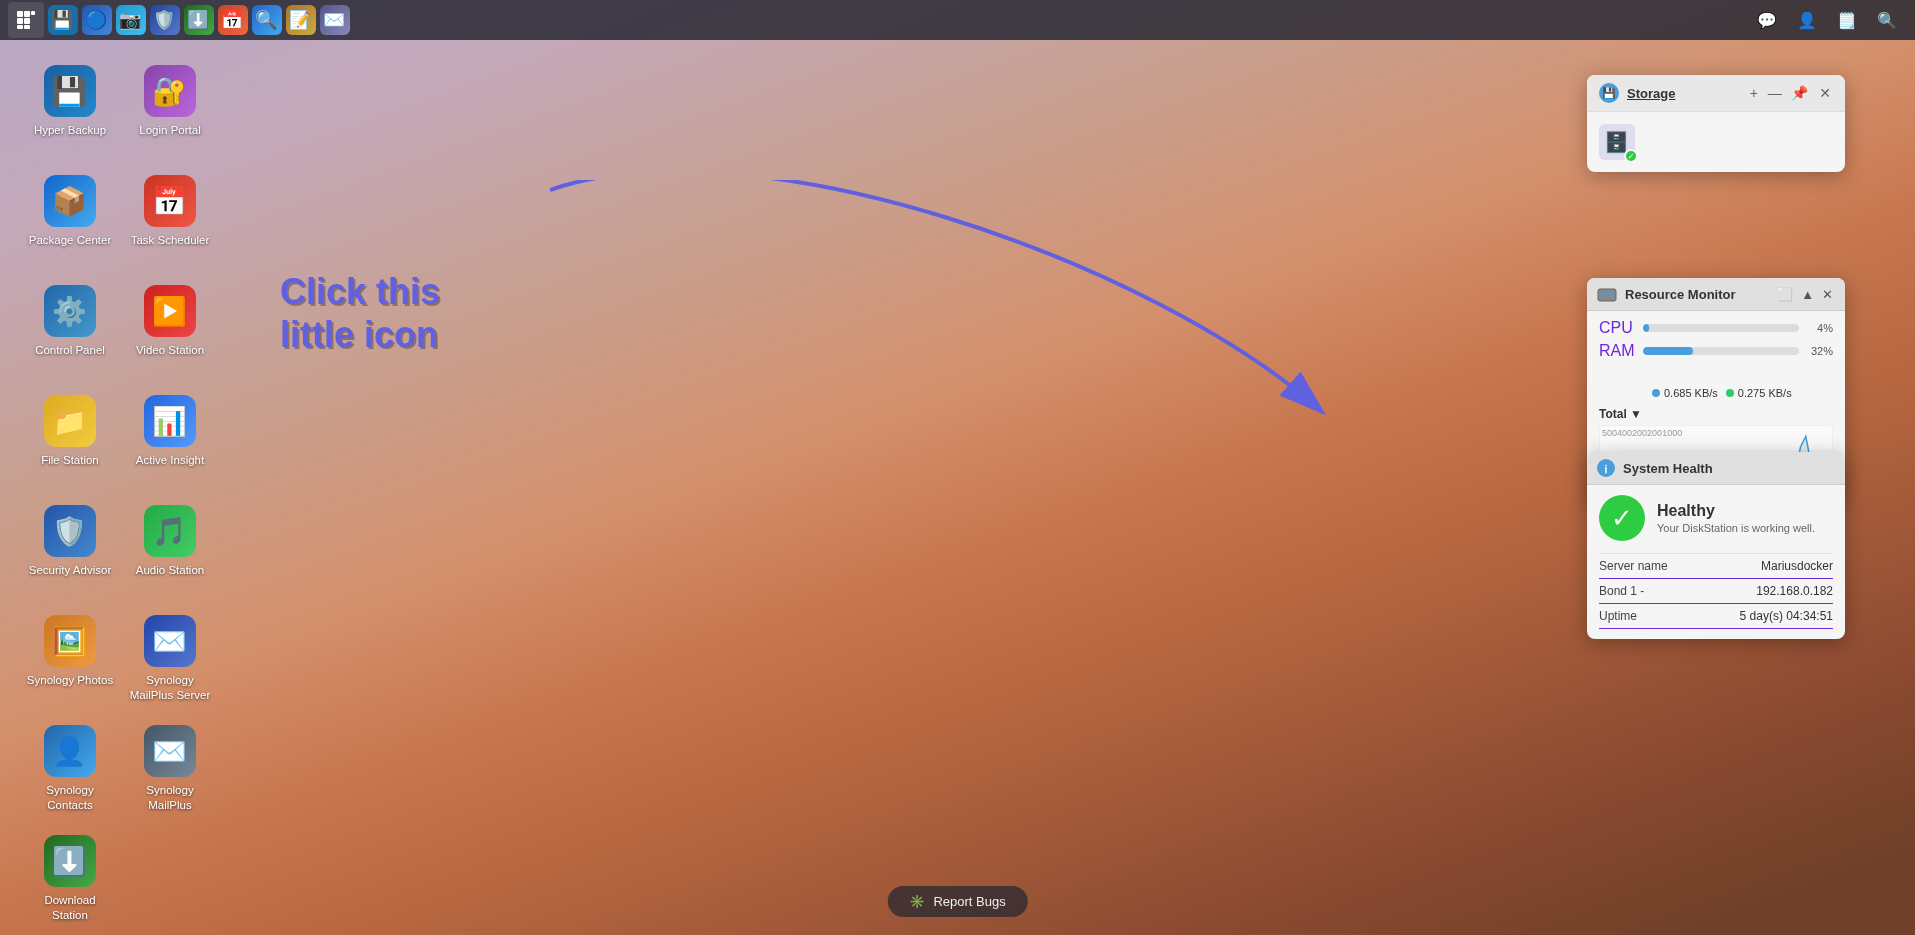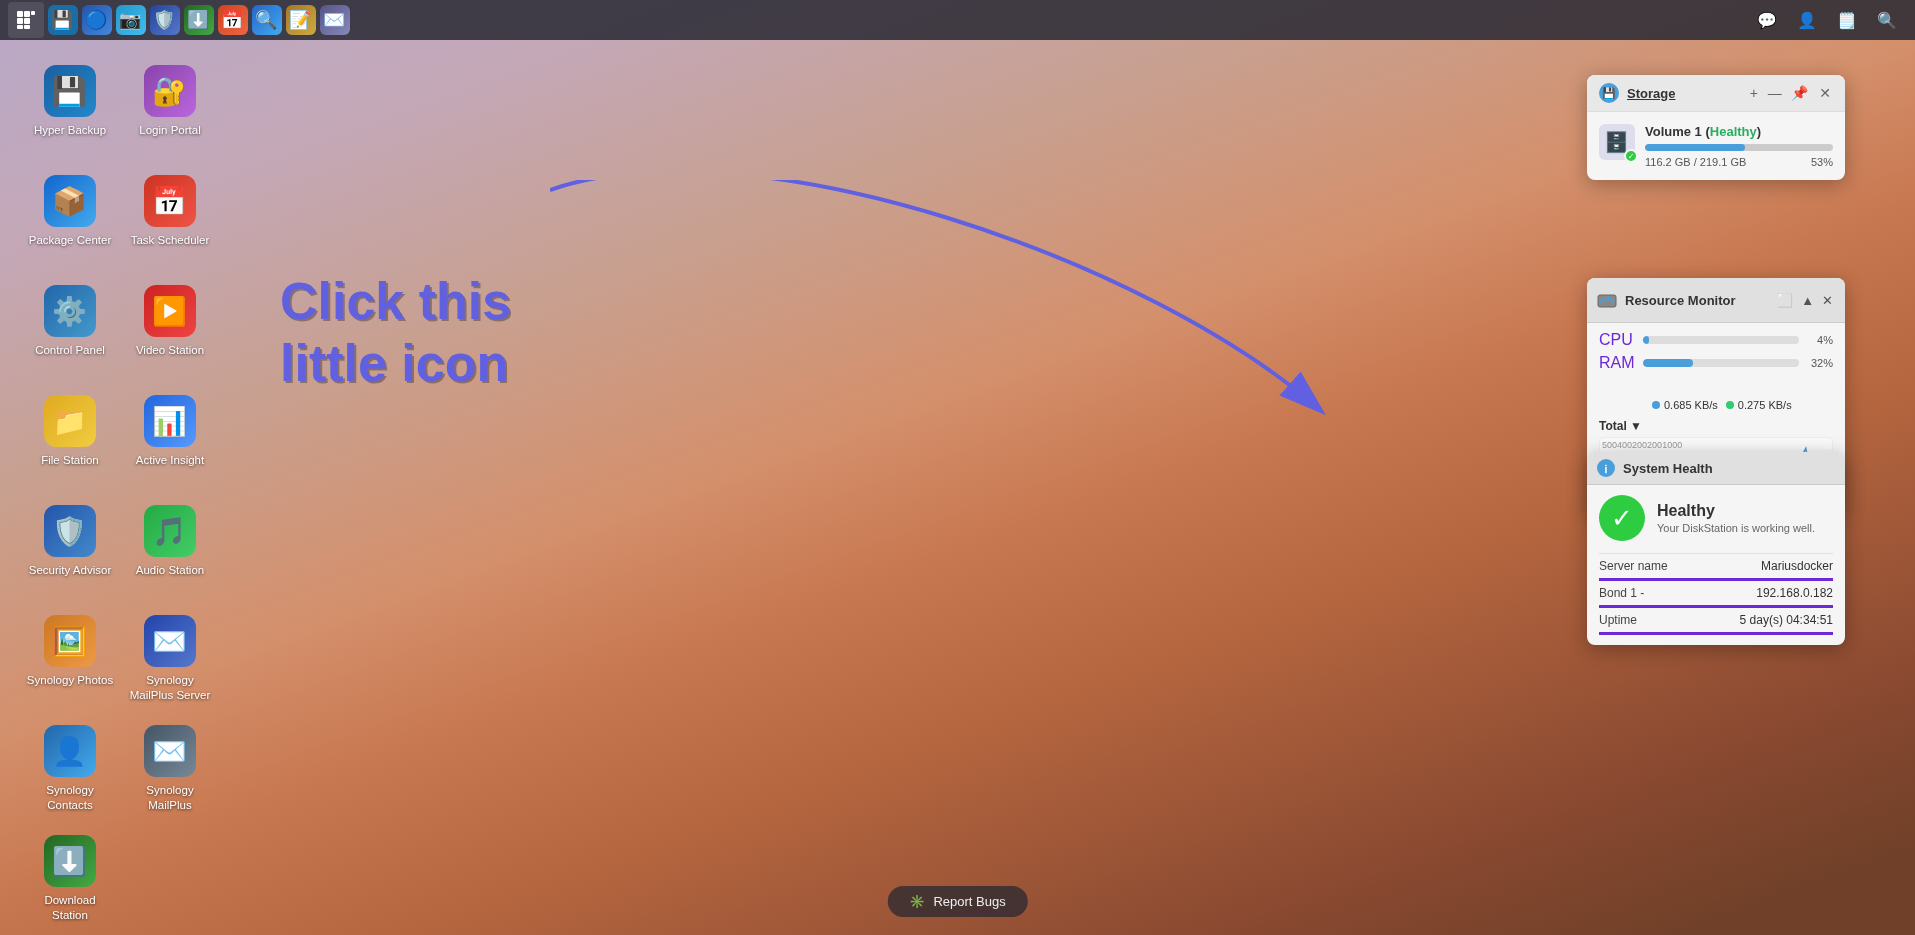--- a/index.html
+++ b/index.html
@@ -127,21 +127,21 @@
       line-height: 1.3;
       max-width: 90px;
       word-break: break-word;
     }
 
     
     .click-annotation {
       position: absolute;
       top: 270px;
       left: 280px;
-      font-size: 52px;
+      font-size: 36px;
       font-weight: 900;
       color: #6060e0;
       text-shadow: 2px 2px 0 rgba(0,0,0,0.3);
       font-family: 'Arial Black', Arial, sans-serif;
       line-height: 1.2;
       pointer-events: none;
     }
 
     
     .arrow-svg {
@@ -272,21 +272,21 @@
       top: 278px;
       right: 70px;
       width: 258px;
       background: #f5f5f5;
       border-radius: 8px;
       box-shadow: 0 4px 20px rgba(0,0,0,0.3);
       overflow: hidden;
     }
     .resource-header {
       background: #e0e0e0;
-      padding: 12px 10px;
+      padding: 6px 10px;
       display: flex;
       align-items: center;
       gap: 8px;
       border-bottom: 1px solid #ccc;
     }
     .resource-header-icon {
       width: 20px; height: 20px;
     }
     .resource-title {
       font-size: 13px;
@@ -456,21 +456,21 @@
       margin-top: 2px;
     }
     .health-info-table {
       width: 100%;
       border-top: 1px solid #e0e0e0;
     }
     .health-info-row {
       display: flex;
       justify-content: space-between;
       padding: 5px 0;
-      border-bottom: 3px solid #6d28d9;
+      border-bottom: 1px solid #6d28d9;
       font-size: 12px;
     }
     .health-info-key {
       color: #444;
     }
     .health-info-val {
       color: #333;
       font-weight: 500;
     }
 
@@ -636,32 +636,20 @@
       <button class="widget-ctrl-btn">—</button>
       <button class="widget-ctrl-btn">📌</button>
       <button class="widget-ctrl-btn">✕</button>
     </div>
   </div>
   <div class="storage-body">
     <div class="volume-icon">
       🗄️
       <div class="volume-check">✓</div>
     </div>
-    <div class="volume-info">
-      <div class="volume-name">
-        <span>Volume 1 (</span><span class="volume-healthy">Healthy</span><span>)</span>
-      </div>
-      <div class="volume-bar-bg">
-        <div class="volume-bar-fill" style="width: 53%"></div>
-      </div>
-      <div class="volume-stats">
-        <span>116.2 GB / 219.1 GB</span>
-        <span>53%</span>
-      </div>
-    </div>
   </div>
 </div>
 
 <div class="resource-widget">
   <div class="resource-header">
     <div class="resource-header-icon">
       <svg width="20" height="20" viewBox="0 0 20 20">
         <rect x="1" y="5" width="18" height="12" rx="2" fill="#888" stroke="#666" stroke-width="1"></rect>
         <polyline points="3,14 6,9 9,11 12,7 15,12 17,10" stroke="#4a9eda" stroke-width="1.5" fill="none"></polyline>
       </svg>

